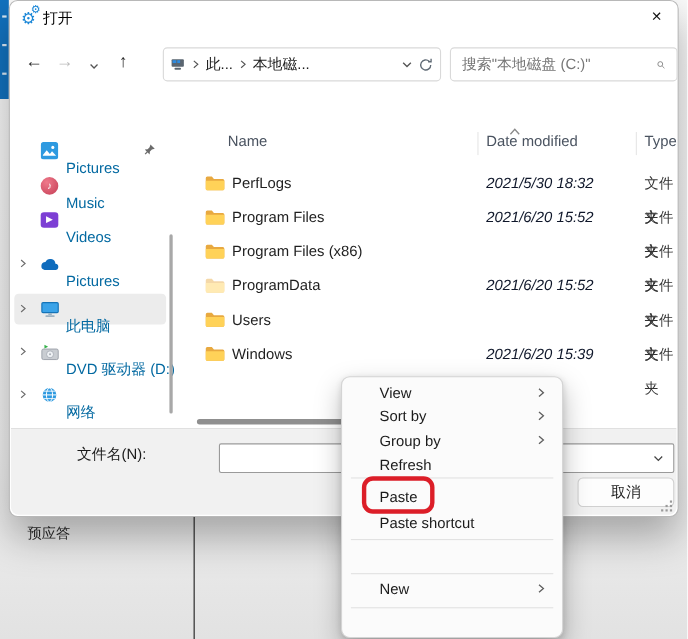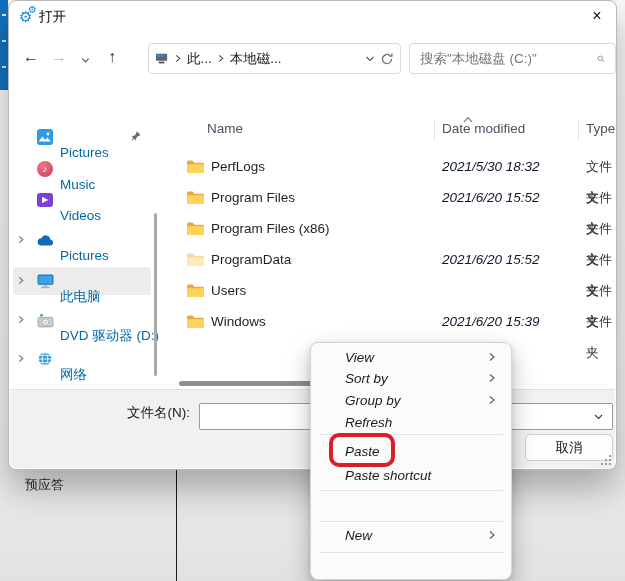--- a/index.html
+++ b/index.html
@@ -74,37 +74,37 @@
   .row-ico.faded { opacity:.45; }
   .row-name { position:absolute; left:42px; top:0; height:31px; line-height:31px; font-size:13.5px; color:#1f1f1f; }
   .row-date { position:absolute; left:273px; top:0; height:31px; line-height:31px; font-size:13.5px; color:#0f172a;font-style:italic; }
   .row-type { position:absolute; left:417px; top:0; height:31px; line-height:31px; font-size:13px; color:#333; }
   .h-scroll { position:absolute; left:170px; top:380px; width:314px; height:5px;
               background:#8f8f8f; border-radius:3px; }
 
   
   .footer { position:absolute; left:1px; right:1px; bottom:1px; top:388px; background:#f1f1f1;
             border-top:1px solid #e0e0e0; border-radius:0 0 7px 7px; }
-  .fname-label { position:absolute; left:60px; top:14px; width:120px; text-align:right;
+  .fname-label { position:absolute; left:60px; top:14px; width:120px; 
                  font-size:13.5px; color:#1a1a1a; }
   .fname-combo { position:absolute; left:189px; top:13px; width:414px; height:27px; background:#fff;
                  border:1px solid #9a9a9a; border-radius:2px; display:flex; align-items:center; }
   .fname-input { flex:1; border:none; outline:none; height:100%; padding:0 8px; font-size:13.5px;
                  font-family:inherit; background:transparent; }
   .combo-chev { margin-right:8px; }
   .cancel-btn { position:absolute; left:515px; top:44px; width:88px; height:27px; background:#fdfdfd;
                 border:1px solid #d0d0d0; border-radius:5px; font-size:13.5px; color:#1a1a1a;
                 text-align:center; line-height:25px; }
   .grip { position:absolute; right:4px; bottom:3px; width:13px; height:13px; }
   .grip i { position:absolute; width:2px; height:2px; background:#9a9a9a; }
 
   
   .menu { position:absolute; left:310px; top:342px; width:202px; height:238px; background:#fbfbfb;
           border:1px solid #d4d4d4; border-radius:8px;
-          box-shadow:0 10px 24px rgba(0,0,0,.26), 0 2px 6px rgba(0,0,0,.12); z-index:10;font-style:italic; }
+          box-shadow:0 10px 24px rgba(0,0,0,.26), 0 2px 6px rgba(0,0,0,.12); z-index:10; }
   .menu-item { position:absolute; left:5px; right:5px; height:23px; line-height:23px; }
   .menu-item .lbl { position:absolute; left:29px; font-size:13.5px; color:#1b1b1b; white-space:nowrap; }
   .menu-item .sub { position:absolute; right:10px; top:6px; color:#5f5f5f; }
   .menu-sep { position:absolute; left:8px; right:8px; height:1px; background:#e2e2e2; }
   .annotation { position:absolute; left:18px; top:90px; width:66px; height:34px;
                 border:4px solid #dc1e28; border-radius:10px; }
 
   svg { display:block; }
 </style>
 </head>

